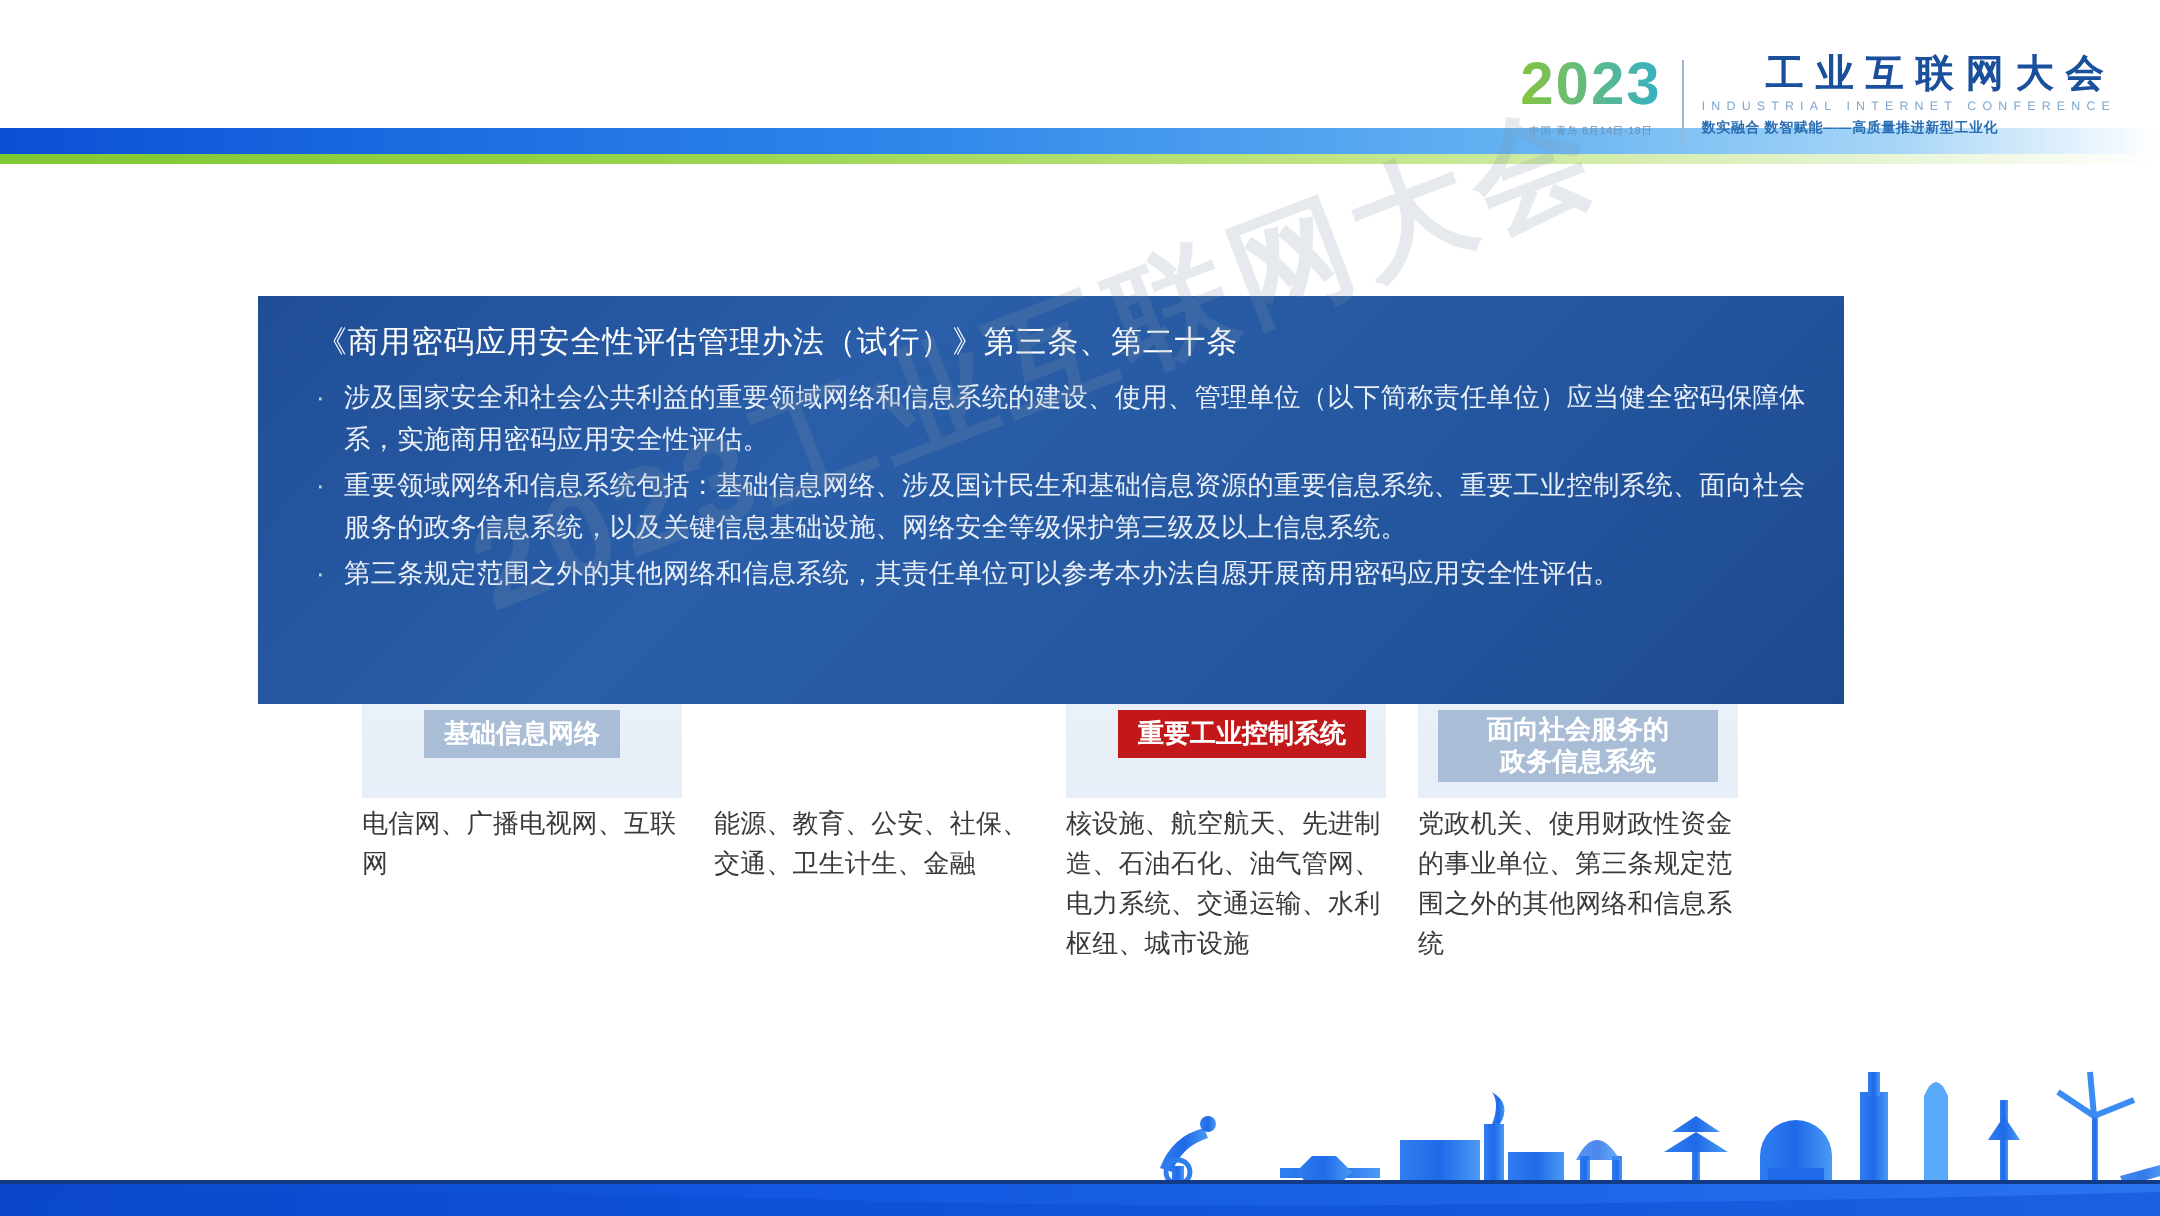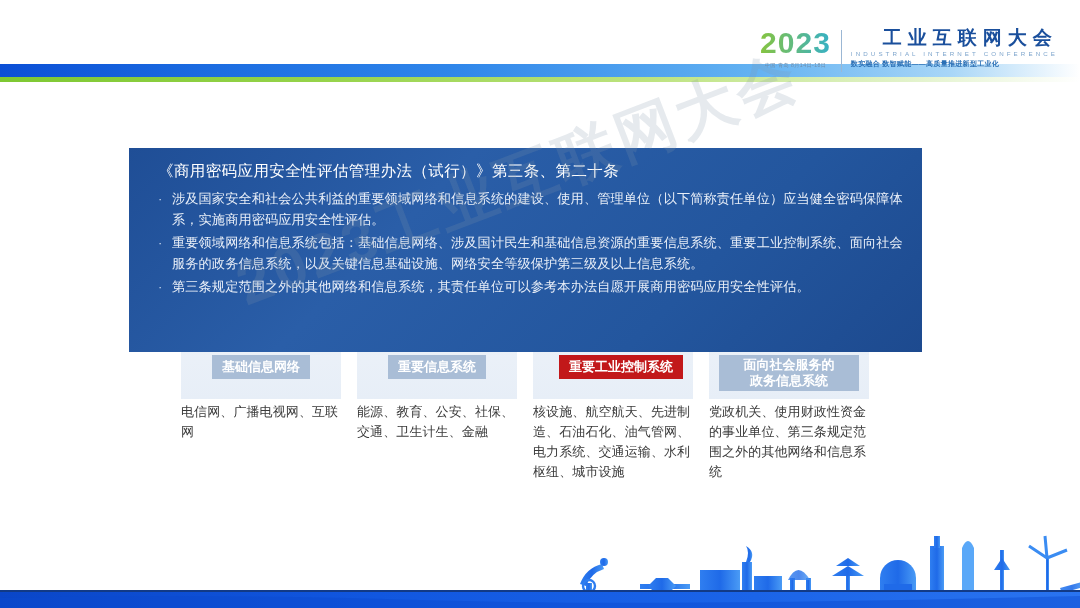--- a/index.html
+++ b/index.html
@@ -165,36 +165,20 @@
           <rect x="14" y="14" width="2" height="3" fill="#8fa9c6"></rect>
           <rect x="10" y="17" width="10" height="1.6" fill="#8fa9c6"></rect>
           <circle cx="15" cy="22" r="3.4" fill="#8fa9c6"></circle>
           <path d="M8.5 33 q0 -7 6.5 -7 q6.5 0 6.5 7 z" fill="#8fa9c6"></path>
           <path d="M3 30 l4 -5 M27 30 l-4 -5" stroke="#a8bed6" stroke-width="1.4" fill="none"></path>
         </svg>
       </div>
       <div class="card-label">基础信息网络</div>
     </div>
 
-    <div class="card c1">
-      <div class="card-notch"></div>
-      <div class="card-icon">
-        <svg width="34" height="34" viewBox="0 0 34 34">
-          <rect x="4" y="2" width="17" height="11" rx="1" fill="#c6d7e9" stroke="#8fa9c6" stroke-width="1.2"></rect>
-          <rect x="7" y="5" width="8" height="1.6" fill="#8fa9c6"></rect>
-          <rect x="7" y="8.5" width="5" height="1.6" fill="#8fa9c6"></rect>
-          <circle cx="25" cy="9" r="5.4" fill="none" stroke="#8fa9c6" stroke-width="2.4"></circle>
-          <circle cx="25" cy="9" r="1.8" fill="#8fa9c6"></circle>
-          <rect x="4" y="16" width="21" height="14" rx="1.5" fill="#c6d7e9" stroke="#8fa9c6" stroke-width="1.3"></rect>
-          <rect x="4" y="20" width="21" height="2" fill="#8fa9c6"></rect>
-          <rect x="10" y="14.5" width="9" height="2.5" rx="1" fill="#8fa9c6"></rect>
-        </svg>
-      </div>
-      <div class="card-label">重要信息系统</div>
-    </div>
 
     <div class="card c2">
       <div class="card-notch"></div>
       <div class="card-icon">
         <svg width="36" height="34" viewBox="0 0 36 34">
           <rect x="13" y="2" width="11" height="13" fill="#b9cde3"></rect>
           <rect x="15" y="4" width="3" height="3" fill="#fff"></rect>
           <rect x="20" y="4" width="3" height="3" fill="#fff"></rect>
           <rect x="15" y="9" width="3" height="3" fill="#fff"></rect>
           <rect x="20" y="9" width="3" height="3" fill="#fff"></rect>

